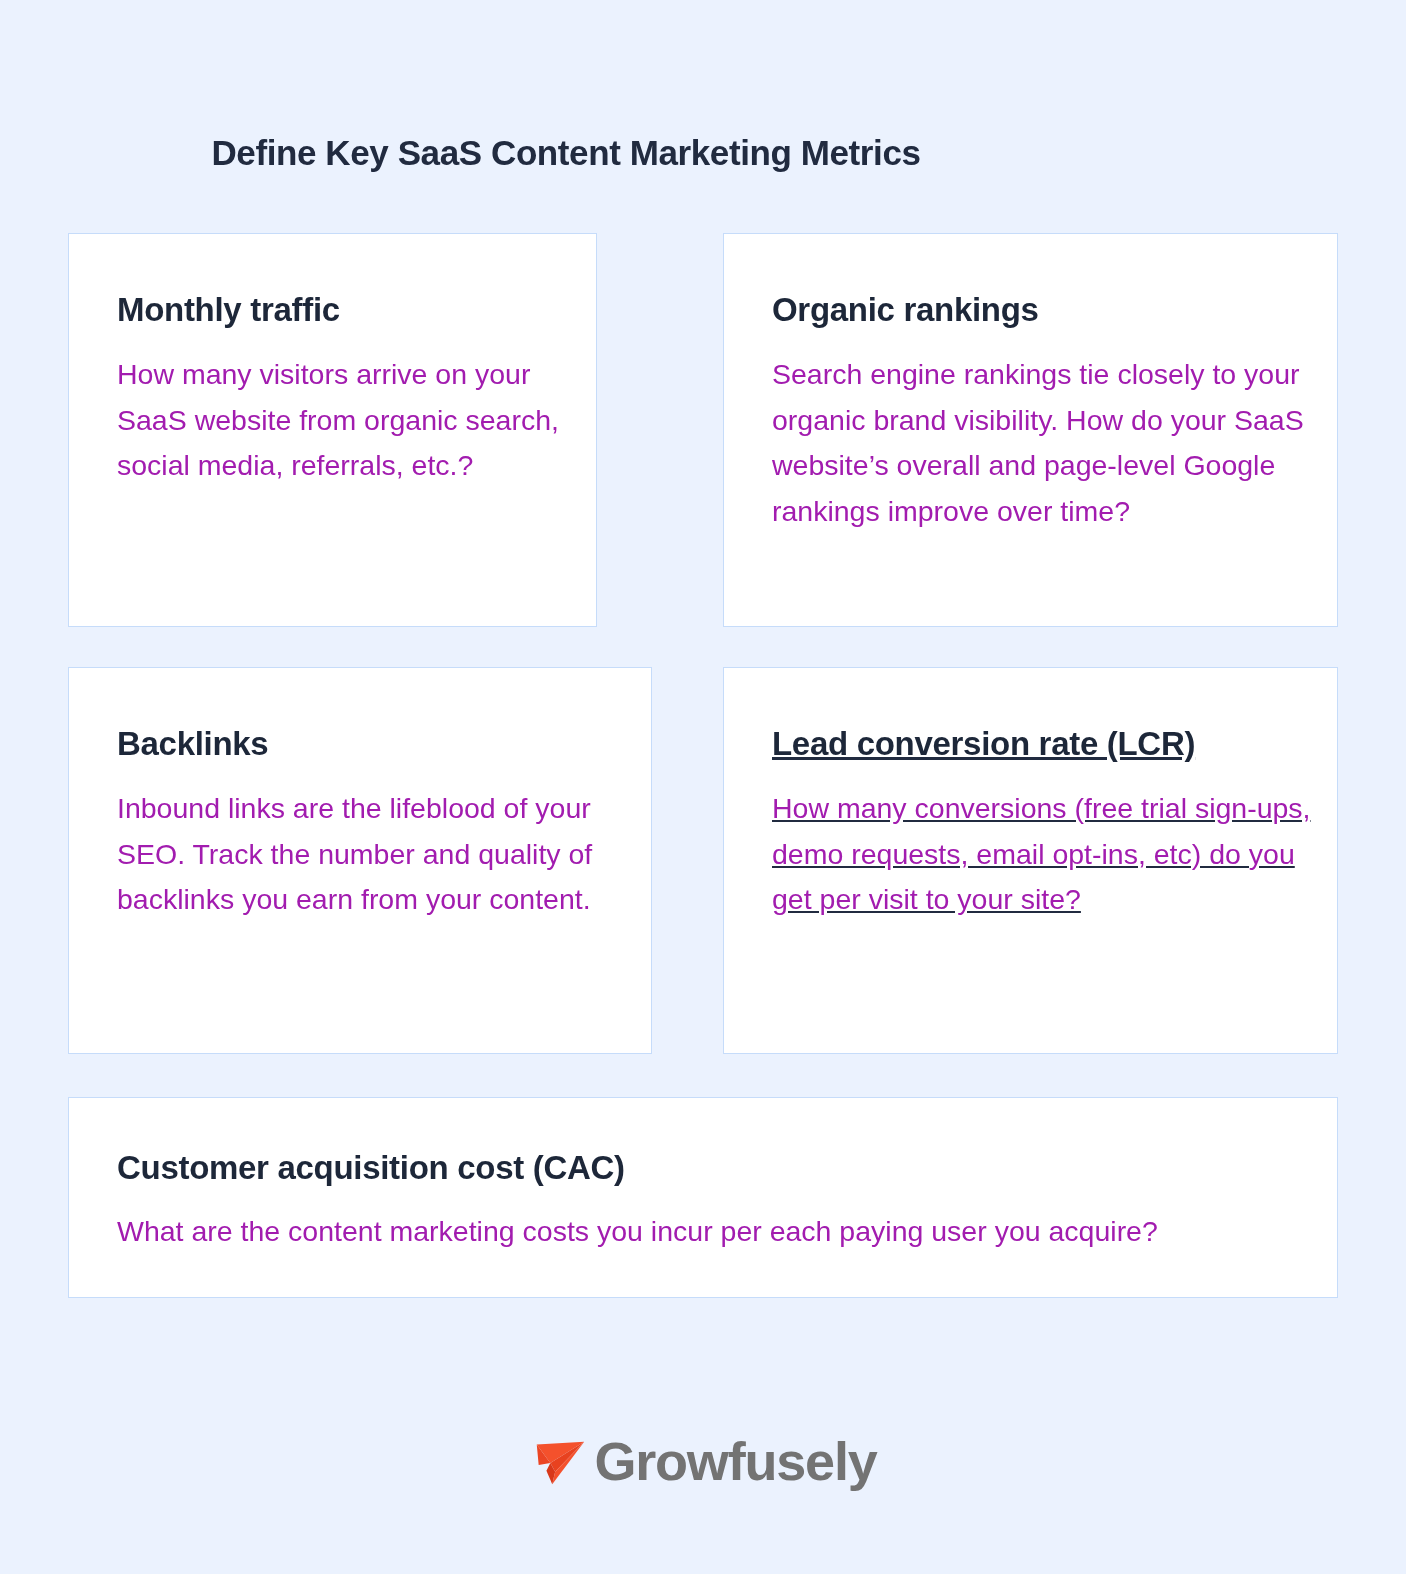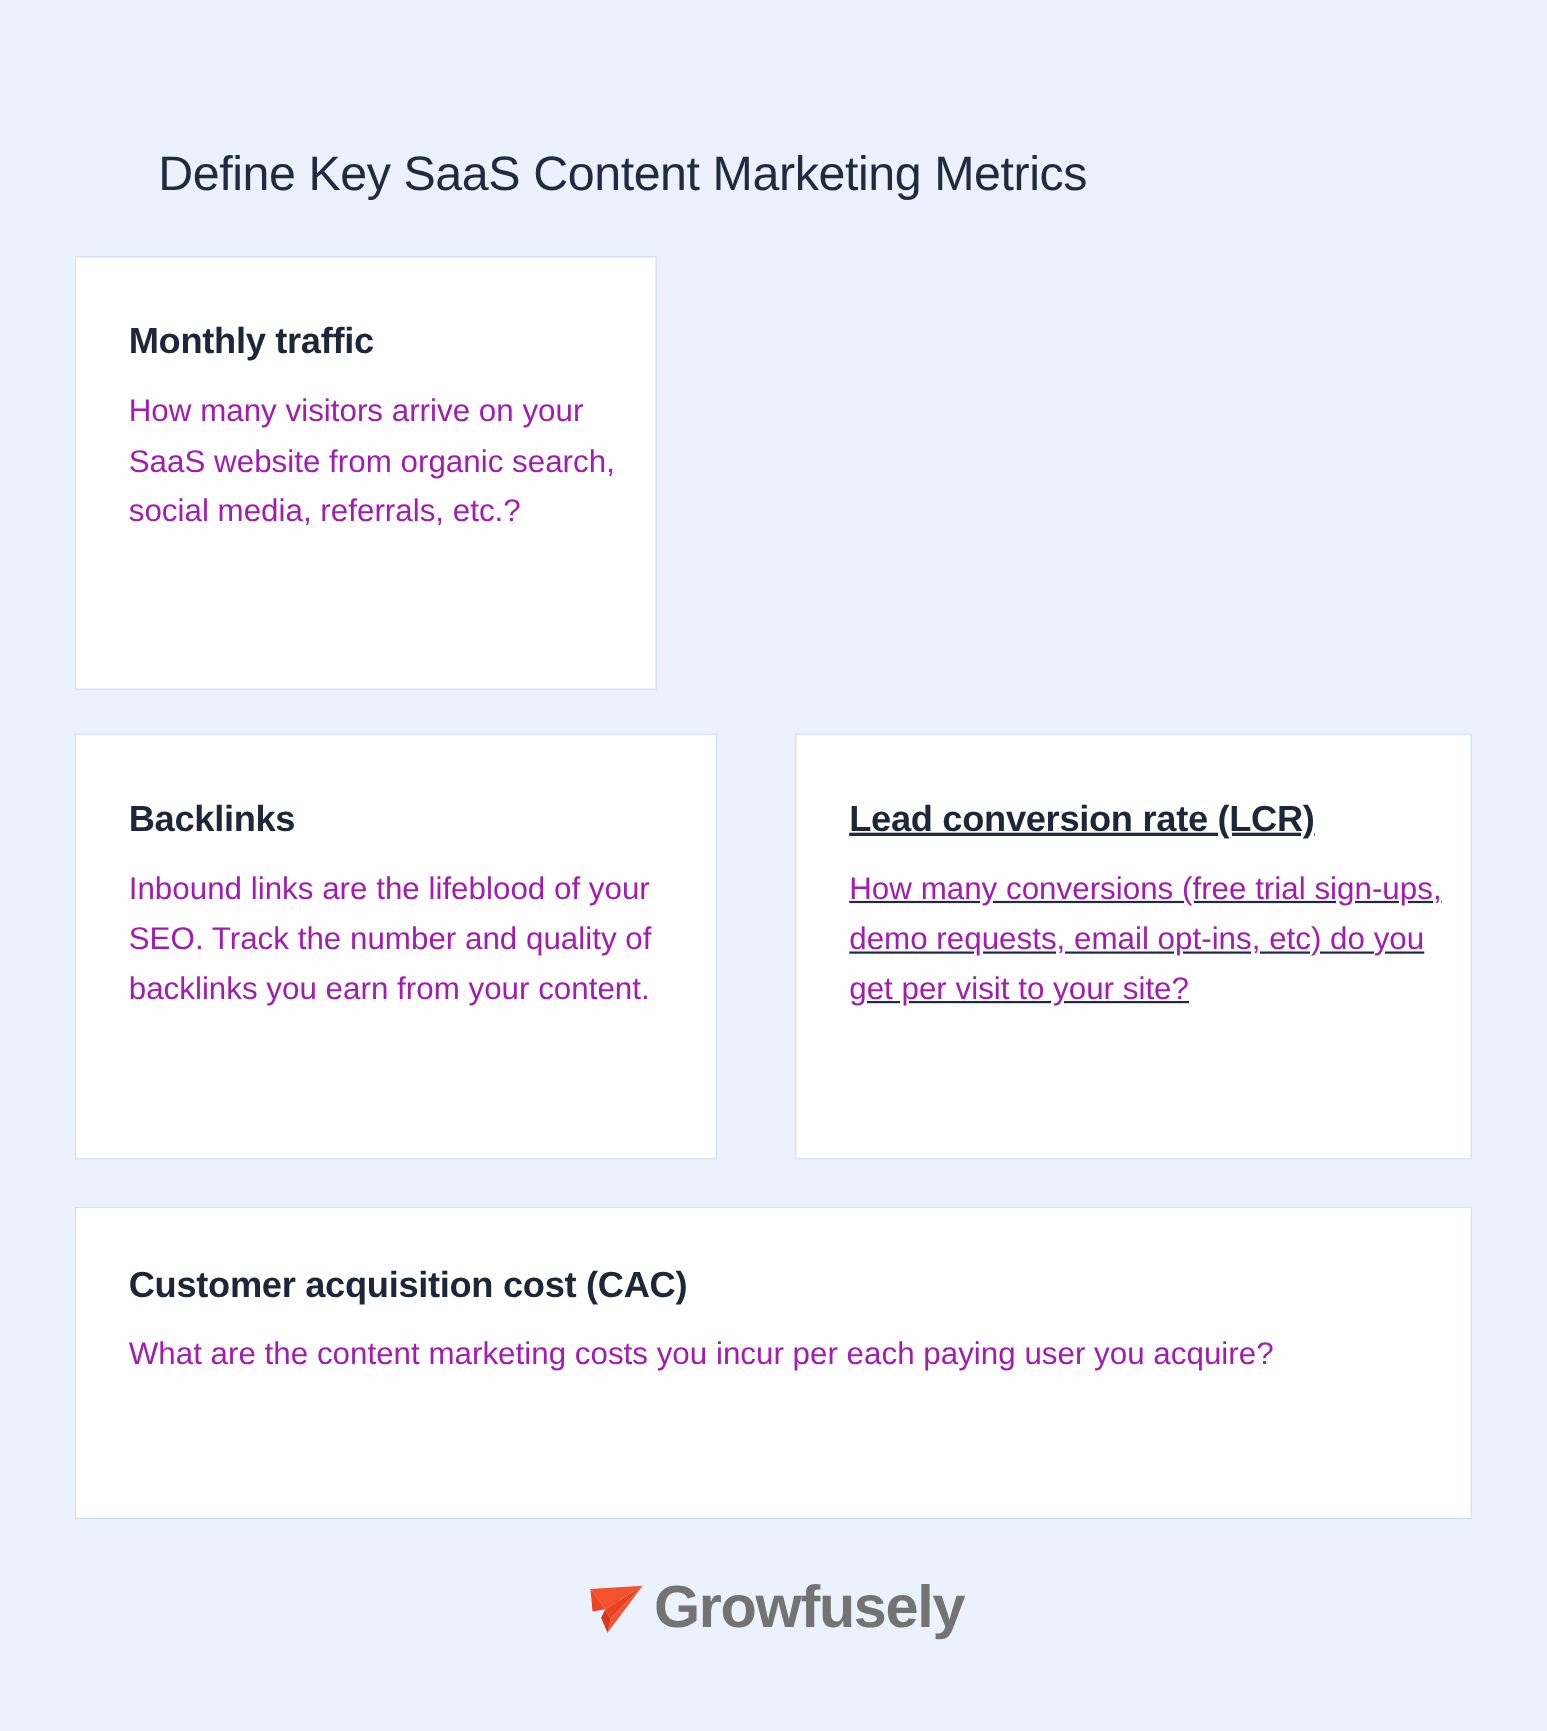--- a/index.html
+++ b/index.html
@@ -23,41 +23,41 @@
     box-sizing: border-box;
   }
 
   
   .page-title {
     position: absolute;
     left: 0;
     top: 101px;
     width: 1132px;
     text-align: center;
-    font-size: 44px;
-    font-weight: 400;
+    font-size: 35px;
+    font-weight: 700;
     letter-spacing: -0.4px;
     color: #212b40;
     line-height: 58px;
     white-space: nowrap;
   }
 
   
   .card {
     position: absolute;
     box-sizing: border-box;
     background: #ffffff;
     border: 1px solid #c6dcfa;
   }
 
   .card-r1c1 { left: 68px;  top: 233px;  width: 529px;  height: 394px; }
   .card-r1c2 { left: 723px; top: 233px;  width: 615px;  height: 394px; }
   .card-r2c1 { left: 68px;  top: 667px;  width: 584px;  height: 387px; }
   .card-r2c2 { left: 723px; top: 667px;  width: 615px;  height: 387px; }
-  .card-wide { left: 68px;  top: 1097px; width: 1270px; height: 284px; }
+  .card-wide { left: 68px;  top: 1097px; width: 1270px; height: 201px; }
 
   .card-inner {
     position: absolute;
     left: 48px;
     right: 40px;
     top: 56px;
   }
   .card-wide .card-inner {
     left: 48px;
     right: 48px;
@@ -129,20 +129,26 @@
 
   <h1 class="page-title">Define Key SaaS Content Marketing Metrics</h1>
 
   <div class="card card-r1c1">
     <div class="card-inner">
       <div class="card-heading">Monthly traffic</div>
       <p class="card-body">How many visitors arrive on your SaaS website from organic search, social media, referrals, etc.?</p>
     </div>
   </div>
 
+  <div class="card card-r1c2">
+    <div class="card-inner">
+      <div class="card-heading">Organic rankings</div>
+      <p class="card-body">Search engine rankings tie closely to your organic brand visibility. How do your SaaS website’s overall and page-level Google rankings improve over time?</p>
+    </div>
+  </div>
 
   <div class="card card-r2c1">
     <div class="card-inner">
       <div class="card-heading">Backlinks</div>
       <p class="card-body">Inbound links are the lifeblood of your SEO. Track the number and quality of backlinks you earn from your content.</p>
     </div>
   </div>
 
   <div class="card card-r2c2">
     <div class="card-inner">

